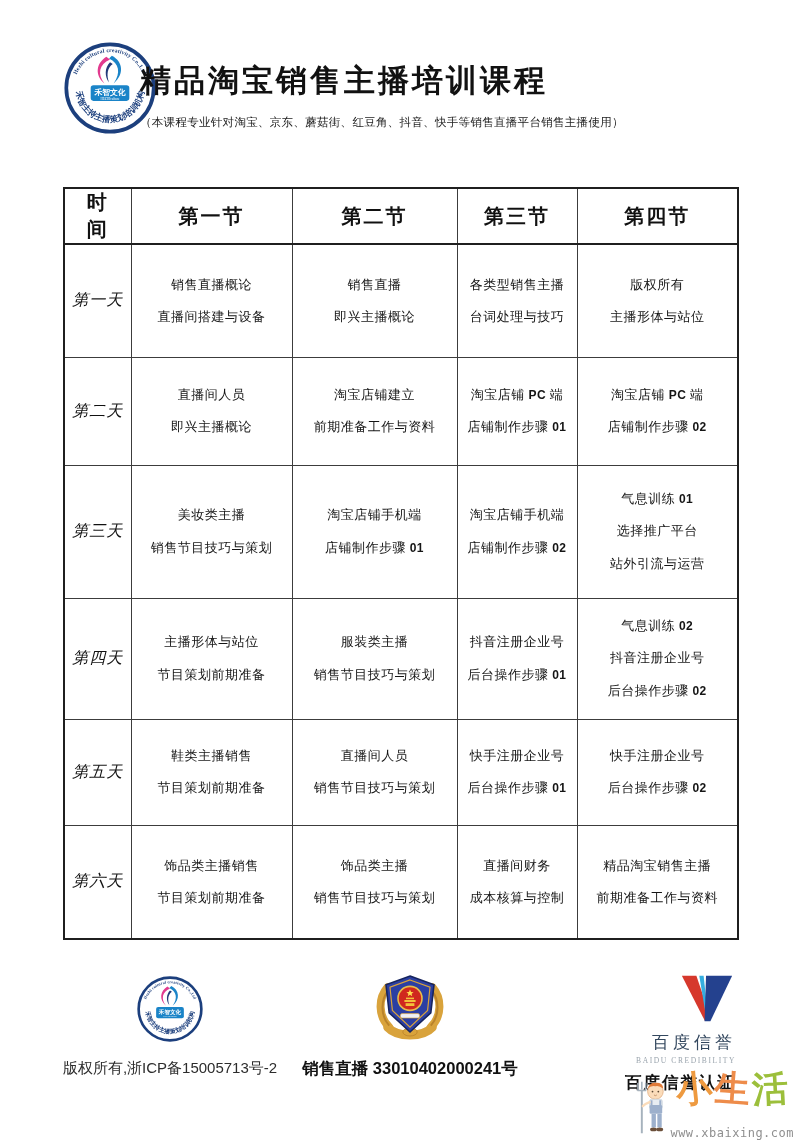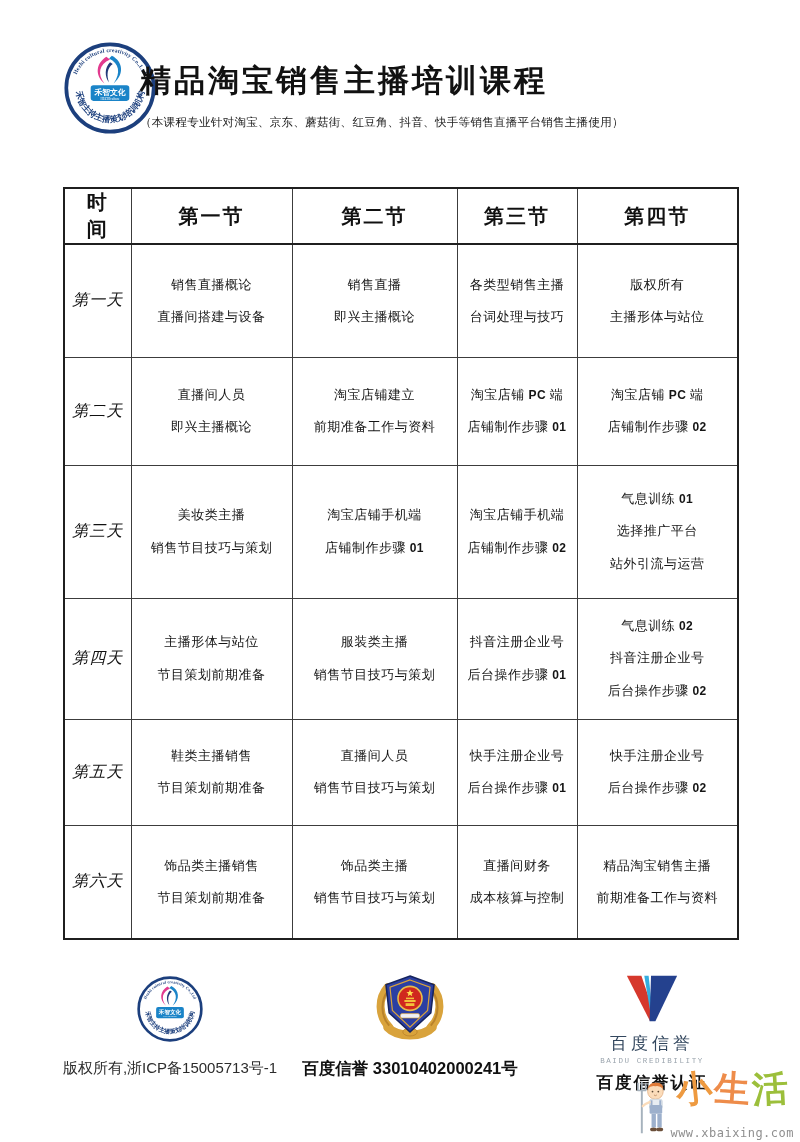--- a/index.html
+++ b/index.html
@@ -45,22 +45,22 @@
   .foot-copy{position:absolute;left:58px;top:976px;width:224px;text-align:center;}
   .logo-small{width:66px;height:66px;display:inline-block;}
   .copy-text{margin-top:13px;font-size:15px;color:#2c2c2c;
     font-family:"Liberation Sans","DejaVu Sans",sans-serif;}
 
   .foot-police{position:absolute;left:300px;top:968px;width:220px;text-align:center;}
   .badge-svg{width:80px;height:80px;display:inline-block;}
   .police-text{margin-top:6px;font-size:16.5px;font-weight:700;color:#111;
     font-family:"Liberation Sans","DejaVu Sans",sans-serif;}
 
-  .foot-baidu{position:absolute;left:568px;top:972px;width:168px;text-align:center;
-    font-family:Liberation Mono, monospace;}
+  .foot-baidu{position:absolute;left:568px;top:972px;width:168px;text-align:right;
+    font-family:Liberation Serif, serif;}
   .baidu-v{width:58px;height:54px;display:inline-block;}
   .baidu-cn{font-size:17px;color:#33475e;letter-spacing:4px;margin-top:1px;}
   .baidu-en{font-size:7.5px;color:#9aa4ad;letter-spacing:1.6px;margin-top:2px;}
   .baidu-cert{font-size:16.5px;font-weight:700;color:#111;letter-spacing:2px;margin-top:7px;}
 
   
   .watermark{position:absolute;right:6px;bottom:2px;display:flex;align-items:flex-end;}
   .farmer{width:33px;height:62px;margin-right:1px;flex:none;}
   .wm-text{text-align:center;}
   .wm-chars{font-size:36px;font-weight:700;line-height:1;
@@ -243,41 +243,41 @@
             <div class="line">前期准备工作与资料</div>
           </td>
         </tr>
       </tbody>
   </table>
 
   <div class="foot-copy">
     <svg class="logo-small" viewBox="0 0 100 100">
       <use href="#hezhi-logo"></use>
     </svg>
-    <div class="copy-text">版权所有,浙ICP备15005713号-1</div>
+    <div class="copy-text">版权所有,浙ICP备15005713号-2</div>
   </div>
 
   <div class="foot-police">
     <svg class="badge-svg" viewBox="0 0 100 100">
       <path d="M24,74 C10,60 10,38 22,24" stroke-width="10" fill="none" stroke-linecap="round" stroke="#d9a33c"></path>
       <path d="M76,74 C90,60 90,38 78,24" stroke-width="10" fill="none" stroke-linecap="round" stroke="#d9a33c"></path>
       <path d="M22,74 C34,87 66,87 78,74" stroke-width="11" fill="none" stroke-linecap="round" stroke="#d9a33c"></path>
       <path d="M24,72 C13,60 13,40 23,28" stroke="#b9822a" stroke-width="2.5" fill="none"></path>
       <path d="M76,72 C87,60 87,40 77,28" stroke="#b9822a" stroke-width="2.5" fill="none"></path>
       <ellipse cx="50" cy="80" rx="9" ry="5" stroke="#b9822a" stroke-width="1" fill="#d9a33c"></ellipse>
       <polygon points="50,10 80,21 76,56 50,80 24,56 20,21" stroke="#16245e" stroke-width="2" fill="#2b3fa3"></polygon>
       <polygon points="50,15 75,24 72,53 50,74 28,53 25,24" fill="none" stroke-width="1.5" stroke="#d9a33c"></polygon>
       <circle cx="50" cy="38" r="15" stroke="#e8bc4a" stroke-width="2" fill="#d0281e"></circle>
       <polygon points="50,27 51.3,30 54.5,30.2 52,32.2 52.8,35.3 50,33.5 47.2,35.3 48,32.2 45.5,30.2 48.7,30" fill="#ffde4d"></polygon>
       <rect x="45" y="37" width="10" height="2" fill="#f3c13a"></rect>
       <rect x="43" y="40" width="14" height="2.5" fill="#f3c13a"></rect>
       <rect x="44.5" y="44" width="11" height="3.5" fill="#f3c13a"></rect>
       <rect x="38" y="57" width="24" height="5.5" rx="2" fill="#eef0f8" stroke="#d9a33c" stroke-width="0.8"></rect>
     </svg>
-    <div class="police-text">百度信誉 33010402000241号</div>
+    <div class="police-text">销售直播 33010402000241号</div>
   </div>
 
   <div class="foot-baidu">
     <svg class="baidu-v" viewBox="0 0 60 54">
       <polygon points="4,3 19,3 31,38 28,50" fill="#d6382c"></polygon>
       <polygon points="22,3 26.5,3 31,44 29.5,48" fill="#35aee0"></polygon>
       <polygon points="29,3 56,3 33.5,50 27.5,50" fill="#24418e"></polygon>
     </svg>
     <div class="baidu-cn">百度信誉</div>
     <div class="baidu-en">BAIDU CREDIBILITY</div>

